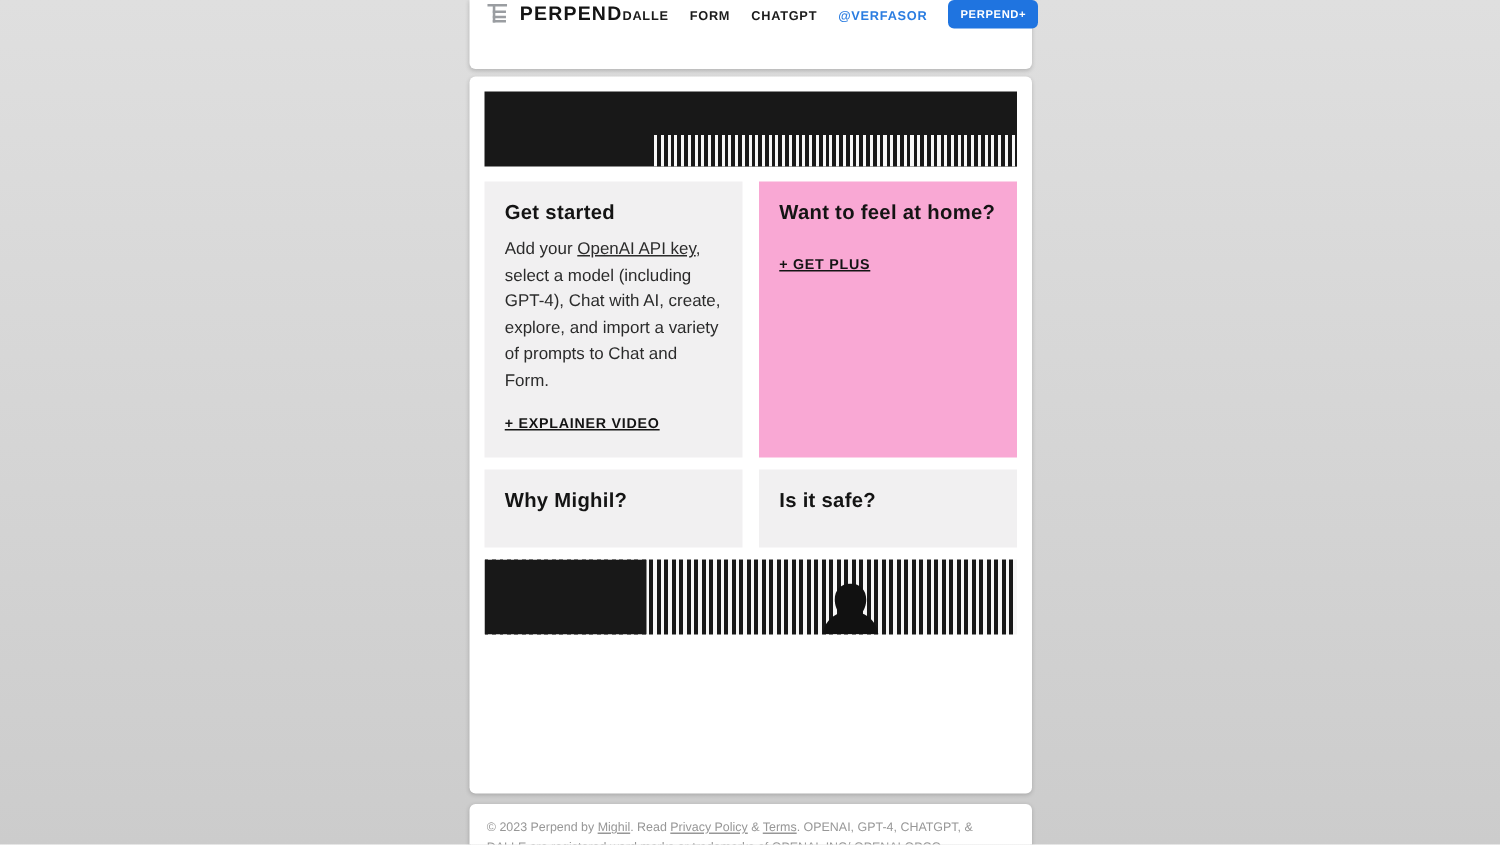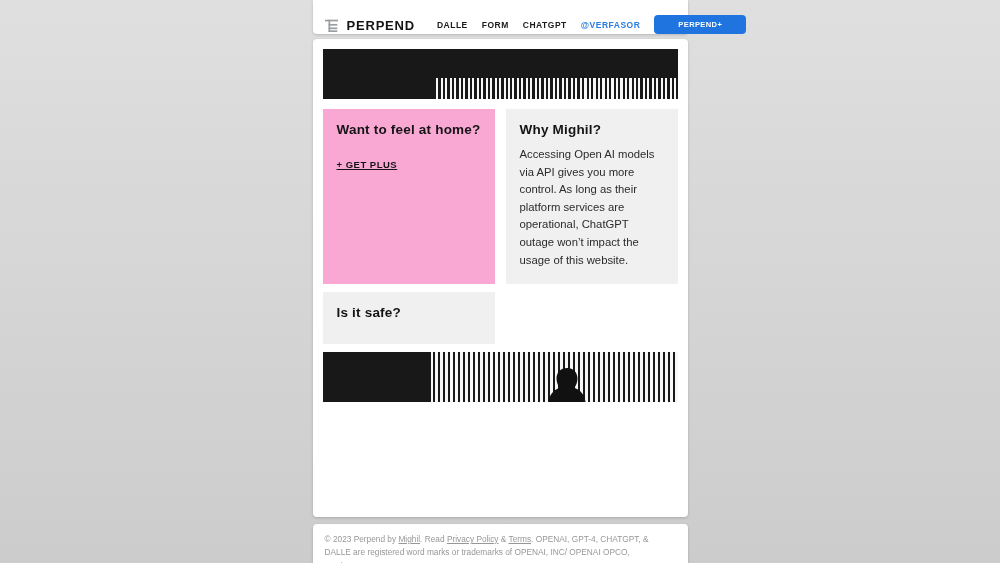--- a/index.html
+++ b/index.html
@@ -11,36 +11,36 @@
     -webkit-font-smoothing: antialiased;
   }
   .page { width: 375px; margin: 0 auto; }
   .panel {
     background: #ffffff;
     box-shadow: 0 1px 3px rgba(0,0,0,.18);
   }
 
   
   .header {
-    height: 34px; display: flex; align-items: flex-end;
-    padding: 0 10px; border-radius: 0 0 4px 4px; gap: 22px;
+    height: 46px; display: flex; align-items: flex-start;
+    padding: 0 10px; border-radius: 0 0 4px 4px;
   }
   .brand { display: flex; align-items: center; gap: 7px; cursor: pointer; }
   .brand-title {
     font-size: 13px; font-weight: bold; letter-spacing: .8px; color: #141414;
   }
   .nav { margin-left: auto; display: flex; align-items: center; gap: 14px; }
   .nav-link {
     font-size: 8.5px; font-weight: bold; letter-spacing: .5px;
     color: #1b1b1b; cursor: pointer; text-decoration: none;
   }
   .nav-link.blue { color: #2b7de1; }
   .nav-cta {
     background: #1f74e0; color: #ffffff; font-size: 7.5px; font-weight: bold;
-    letter-spacing: .4px; padding: 5px 24px; border-radius: 4px;
+    letter-spacing: .4px; padding: 5px 8px; border-radius: 4px;
     border: none; cursor: pointer; font-family: "Liberation Sans", sans-serif;
   }
 
   
   .main { margin-top: 5px; border-radius: 4px; height: 478px; padding: 10px; }
   .banner { position: relative; height: 50px; background: #181818; overflow: hidden; }
   .banner-top .teeth {
     position: absolute; left: 32%; right: 0; bottom: 0; height: 42%;
     background: repeating-linear-gradient(90deg, #f7f7f7 0 2px, #181818 2px 4.5px);
   }
@@ -105,29 +105,33 @@
   </header>
 
   <main class="panel main">
 
     <div class="banner banner-top">
       <div class="teeth"></div>
     </div>
 
     <div class="grid">
 
+      <section class="card">
+        <h3 class="card-title">Get started</h3>
+        <p class="card-body"><span>Add your </span><span class="seg-link">OpenAI API key</span><span>, select a model (including GPT-4), Chat with AI, create, explore, and import a variety of prompts to Chat and Form.</span></p>
+        <a class="card-action">+ EXPLAINER VIDEO</a>
+      </section>
 
       <section class="card green">
         <h3 class="card-title">Want to feel at home?</h3>
         <a class="card-action">+ GET PLUS</a>
       </section>
 
       <section class="card">
         <h3 class="card-title">Why Mighil?</h3>
-        <p class="card-body"><span>Accessing Open AI models via API gives you more control. As long as their platform services are operational, ChatGPT outage won’t impact the usage of this website.</span></p>
       </section>
 
       <section class="card">
         <h3 class="card-title">Is it safe?</h3>
       </section>
 
     </div>
 
     <div class="banner banner-bottom">
       <div class="solid-block"></div>

